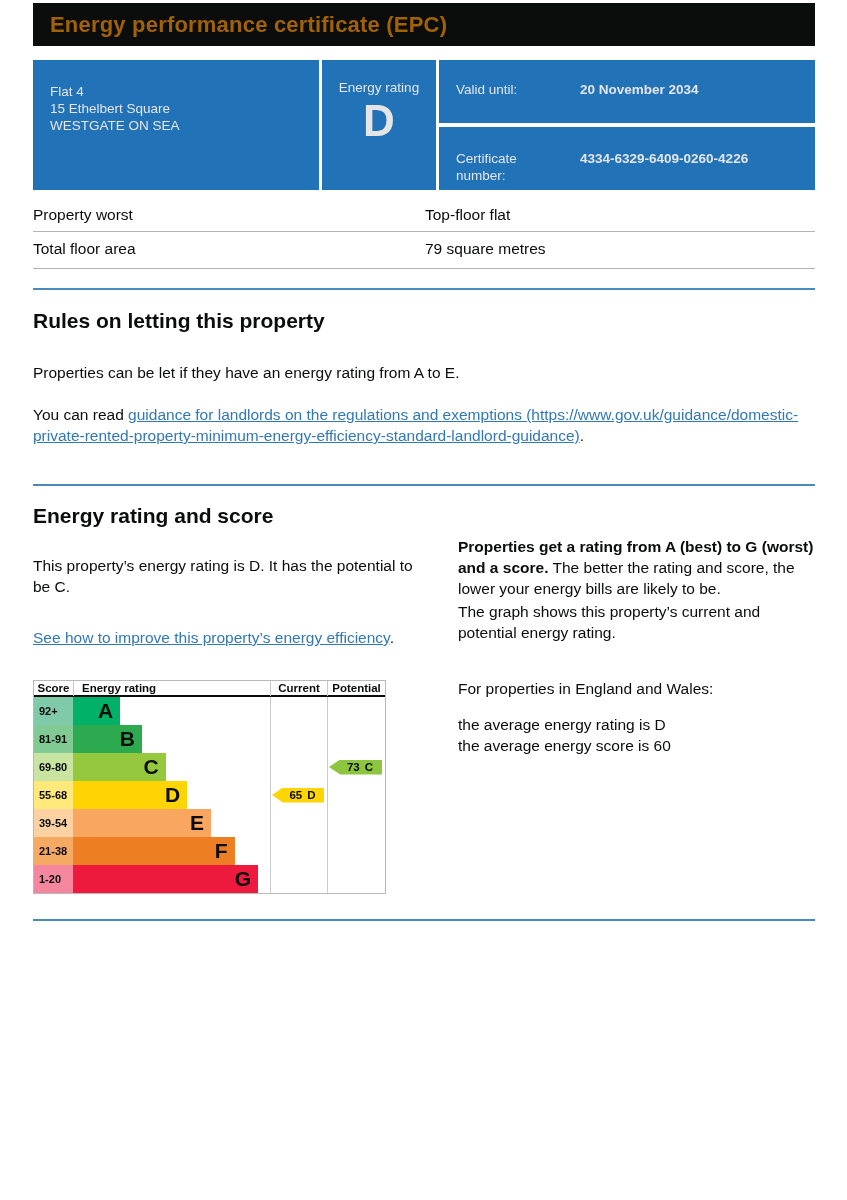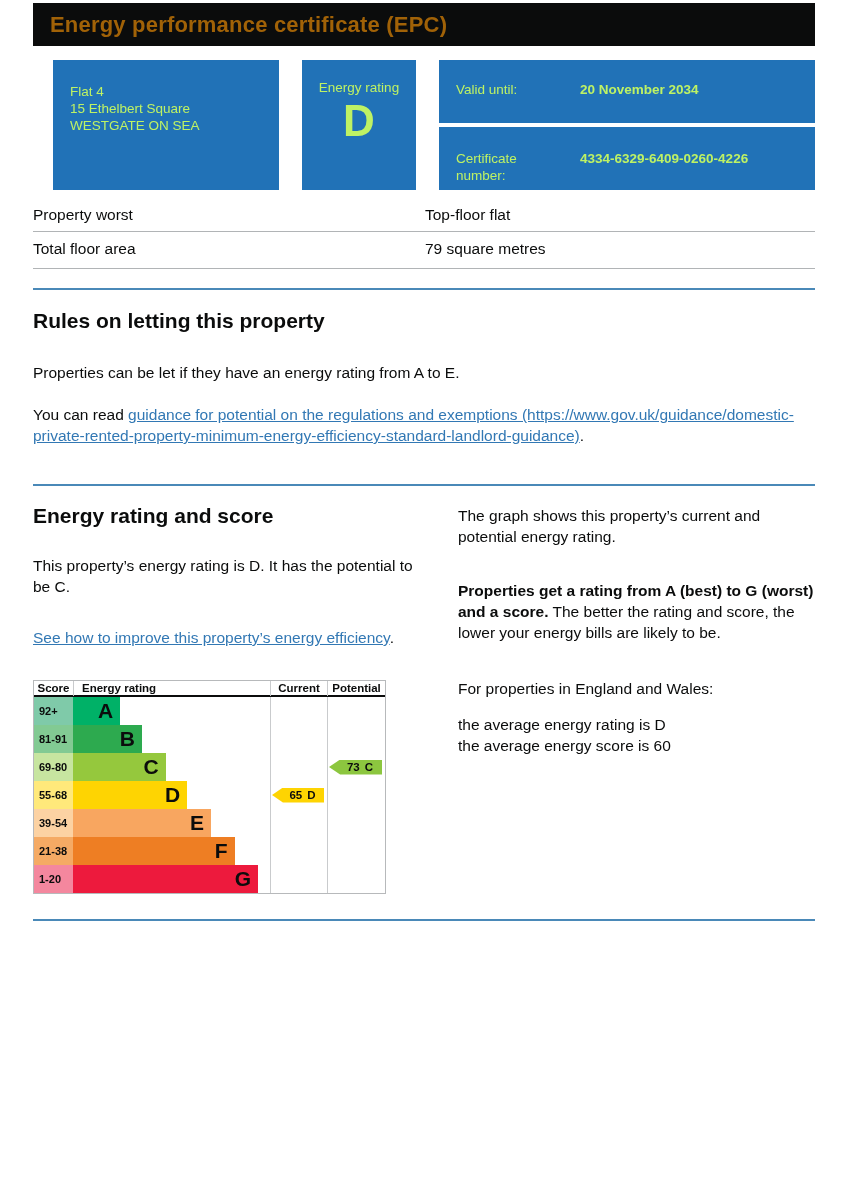--- a/index.html
+++ b/index.html
@@ -26,21 +26,21 @@
   .title-bar h1 {
     color: #a16207;
     font-size: 22px;
     font-weight: bold;
     padding-left: 17px;
     letter-spacing: 0.2px;
   }
 
   
   .summary-box { margin-top: 14px; display: flex; gap: 3px; height: 130px; }
-  .summary-box .cell { background: #2172b7; color: #bef264; font-size: 13.5px; margin-left: 20px; }
+  .summary-box .cell { background: #2172b7; color: #e5e5e5; font-size: 13.5px; }
   .addr-cell { flex: 1; padding: 23px 0 0 17px; line-height: 17px; }
   .rating-cell { flex: 0 0 114px; text-align: center; padding-top: 20px; }
   .rating-cell .rating-label { font-size: 13.5px; }
   .rating-cell .rating-value { font-size: 44px; font-weight: bold; line-height: 48px; margin-top: 2px; }
   .right-cell { flex: 0 0 376px; display: flex; flex-direction: column; gap: 4px; background: #ffffff !important; padding: 0; }
   .right-row { background: #2172b7; flex: 1; display: flex; }
   .right-row .lbl { flex: 0 0 141px; padding: 0 40px 0 17px; line-height: 17px; }
   .right-row .val { font-weight: bold; line-height: 17px; }
   .right-row.valid .lbl, .right-row.valid .val { padding-top: 21px; }
   .right-row.cert .lbl, .right-row.cert .val { padding-top: 23px; }
@@ -145,21 +145,21 @@
         <div class="kf-label">Total floor area</div>
         <div class="kf-value">79 square metres</div>
       </div>
     </div>
 
     <hr class="blue-rule rule-1">
 
     <div class="rules-section">
       <h2>Rules on letting this property</h2>
       <p class="body p-rules-1">Properties can be let if they have an energy rating from A to E.</p>
-      <p class="body p-rules-2"><span>You can read </span><a href="#" class="doc-link">guidance for potential on the regulations and exemptions (https://www.gov.uk/guidance/domestic-private-rented-property-minimum-energy-efficiency-standard-landlord-guidance)</a><span>.</span></p>
+      <p class="body p-rules-2"><span>You can read </span><a href="#" class="doc-link">guidance for landlords on the regulations and exemptions (https://www.gov.uk/guidance/domestic-private-rented-property-minimum-energy-efficiency-standard-landlord-guidance)</a><span>.</span></p>
     </div>
 
     <hr class="blue-rule rule-2">
 
     <div class="two-col">
       <div class="col-left">
         <h2>Energy rating and score</h2>
         <p class="body p-left-1">This property’s energy rating is D. It has the potential to be C.</p>
         <p class="body p-left-link"><a href="#" class="doc-link">See how to improve this property’s energy efficiency</a><span>.</span></p>
 
@@ -235,22 +235,22 @@
                   <div class="band-bar" style="width: 94%; background: rgb(237, 26, 61);">G</div>
                 </div>
                 <div class="cur-cell"></div>
                 <div class="pot-cell"></div>
               </div>
             </div>
         </div>
       </div>
 
       <div class="col-right">
+        <p class="body p-right-2"><b>Properties get a rating from A (best) to G (worst) and a score.</b><span> The better the rating and score, the lower your energy bills are likely to be.</span></p>
         <p class="body p-right-1">The graph shows this property’s current and potential energy rating.</p>
-        <p class="body p-right-2"><b>Properties get a rating from A (best) to G (worst) and a score.</b><span> The better the rating and score, the lower your energy bills are likely to be.</span></p>
         <p class="body p-right-3">For properties in England and Wales:</p>
         <p class="body p-right-4"><span>the average energy rating is D</span><br><span>the average energy score is 60</span></p>
       </div>
     </div>
 
     <hr class="blue-rule rule-3">
 
   </div>
 </div>
 

